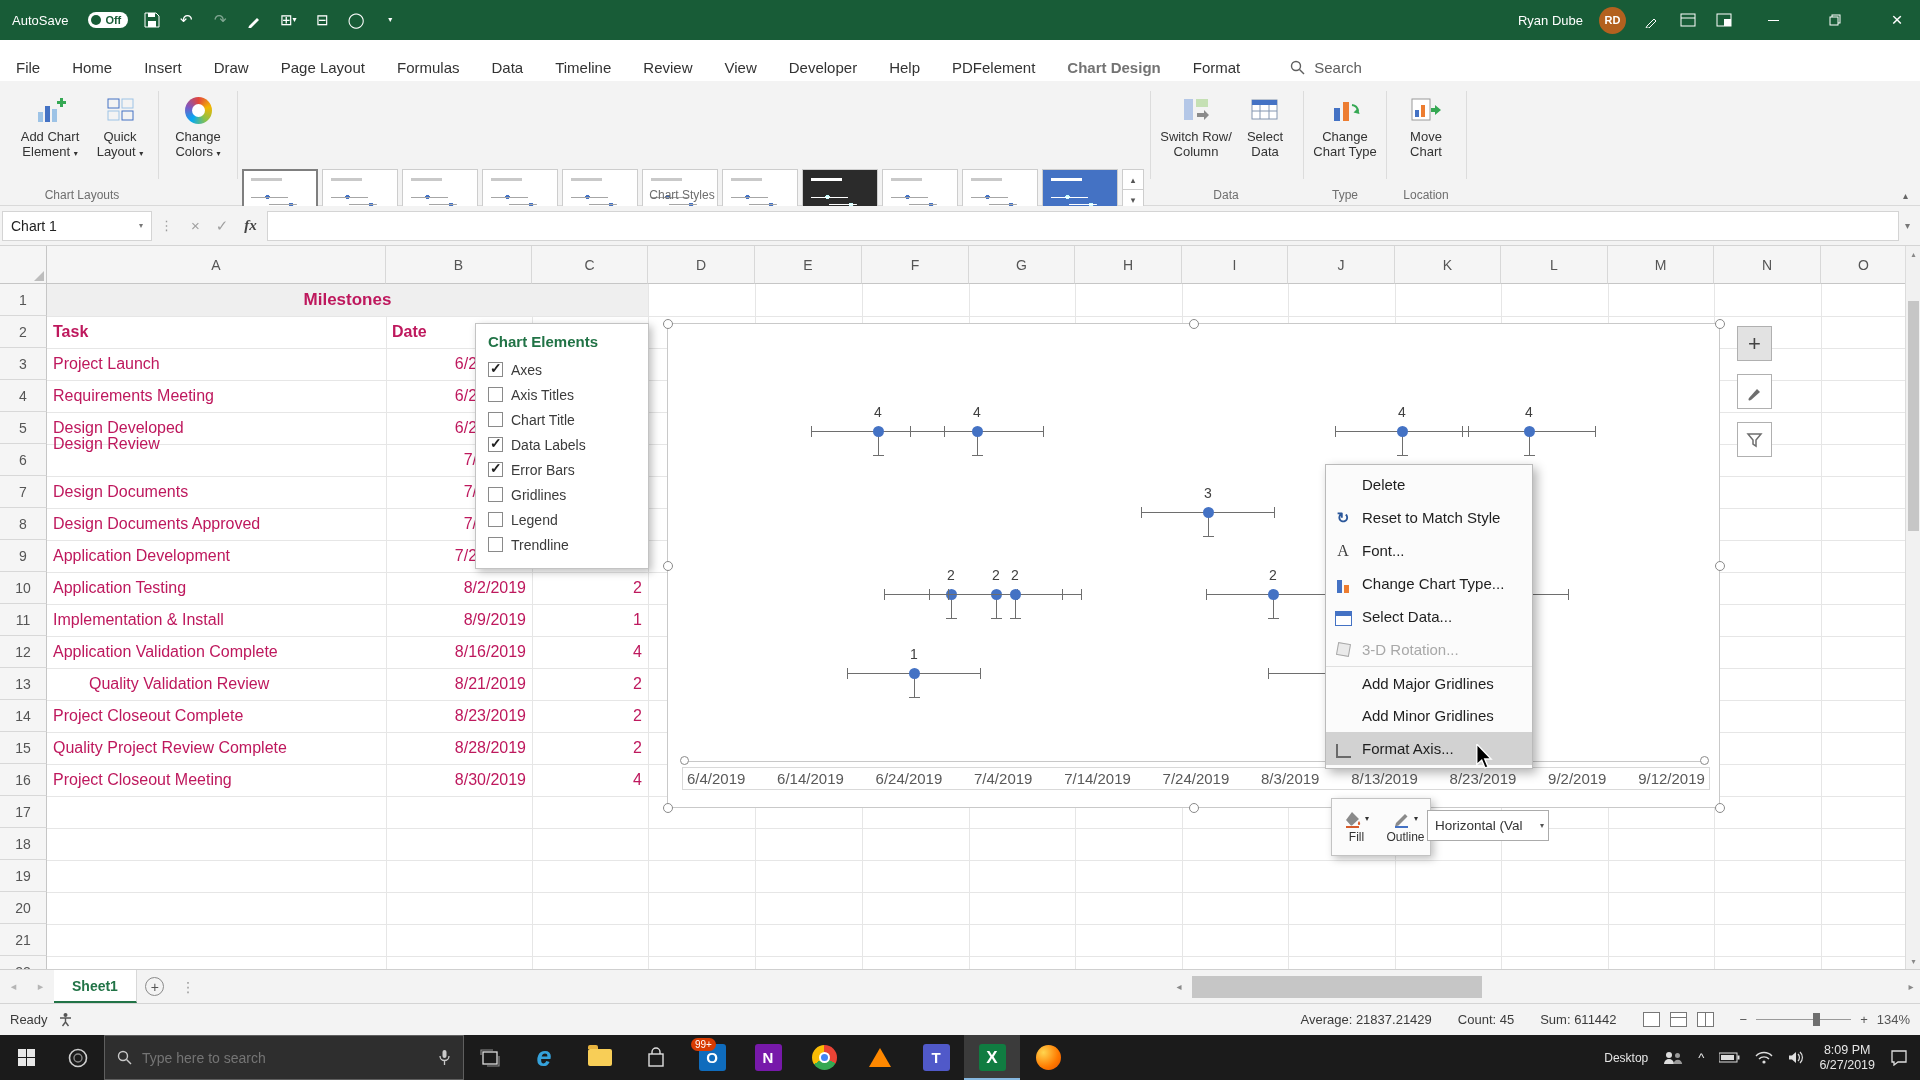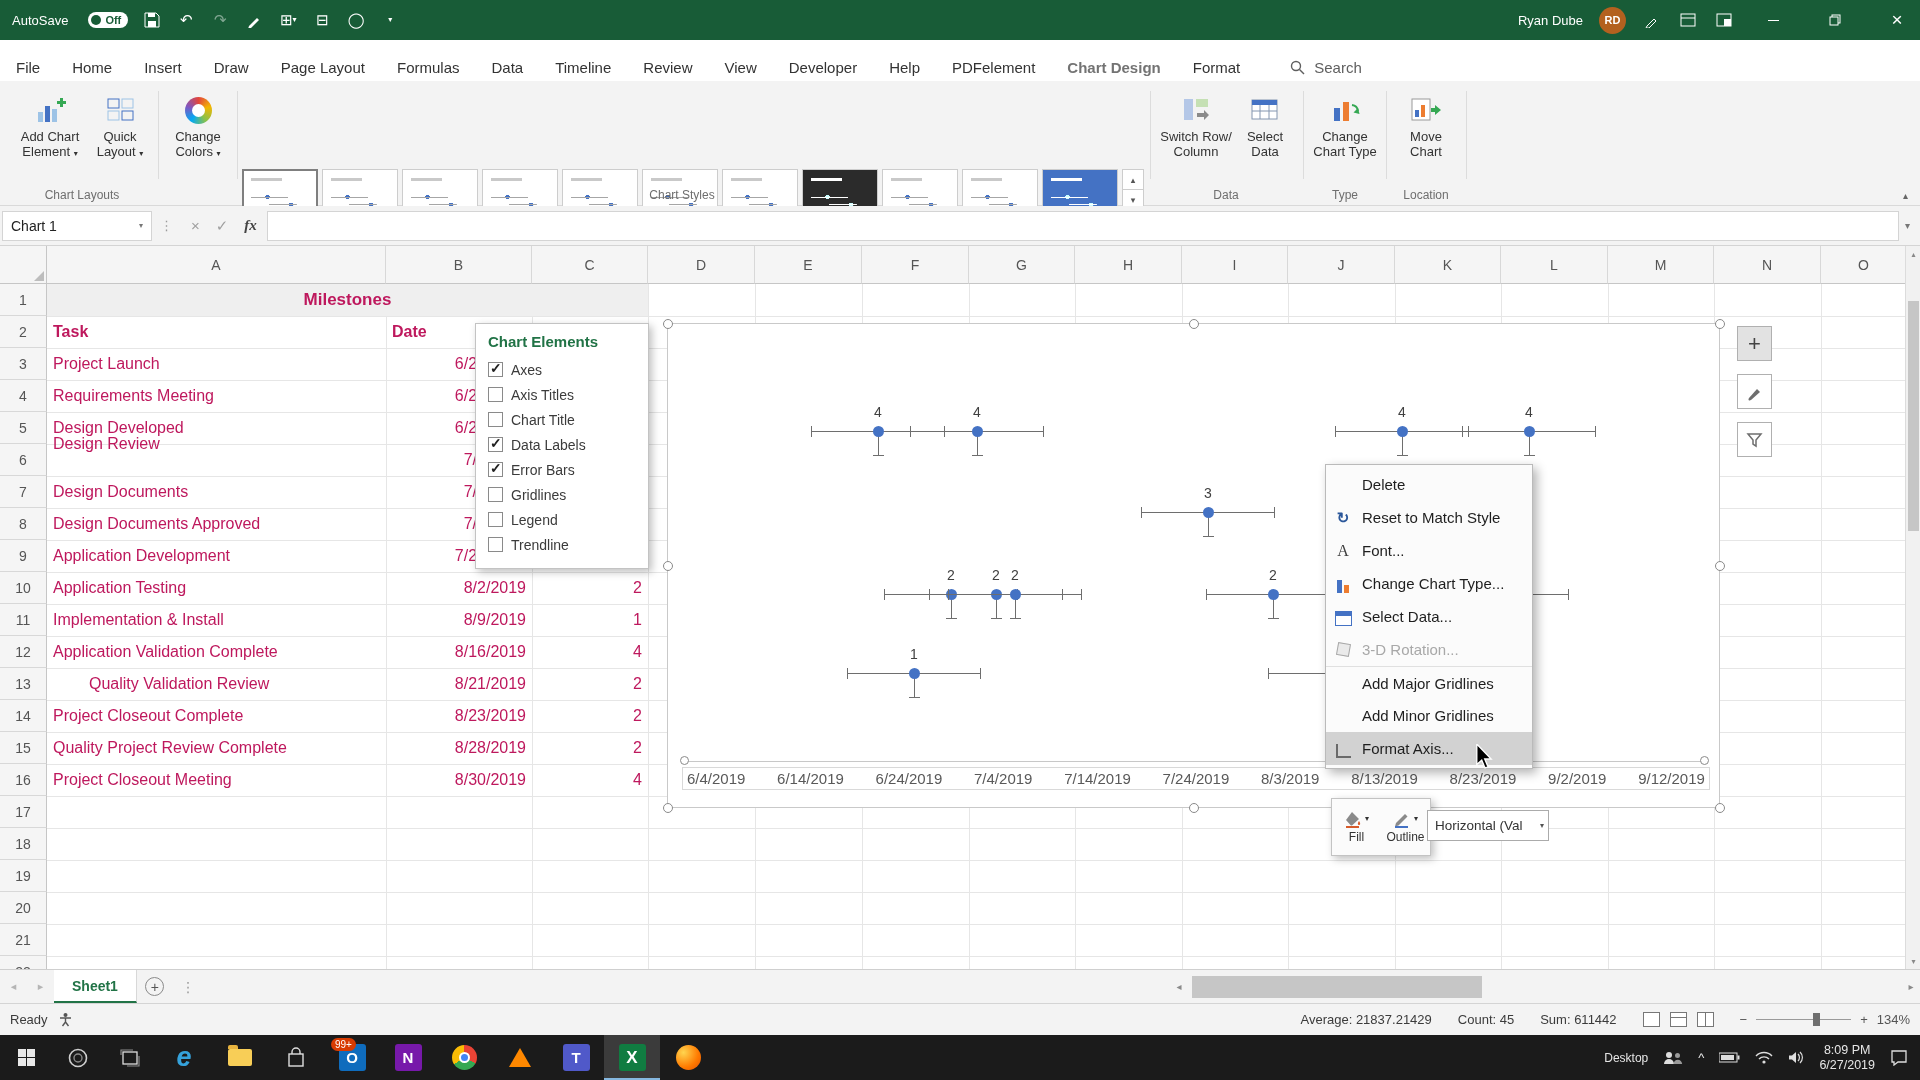--- a/index.html
+++ b/index.html
@@ -875,20 +875,31 @@
           <rect x="0" y="9" width="8" height="8" fill="#e8e8e8"></rect>
           <rect x="9" y="9" width="8" height="8" fill="#e8e8e8"></rect>
         </svg>
     </span>
     <span class="tkbtn">
       <svg width="22" height="22" viewBox="0 0 22 22">
           <circle cx="11" cy="11" r="8.5" fill="none" stroke="#cfcfcf" stroke-width="1.6"></circle>
           <circle cx="11" cy="11" r="4" fill="none" stroke="#8a8a8a" stroke-width="1.4"></circle>
         </svg>
     </span>
+    <div class="tsearch">
+      <svg width="15" height="15" viewBox="0 0 15 15">
+          <circle cx="6" cy="6" r="4.5" fill="none" stroke="#c9c9c9" stroke-width="1.4"></circle>
+          <line x1="9.5" y1="9.5" x2="14" y2="14" stroke="#c9c9c9" stroke-width="1.4"></line>
+        </svg>
+      <input placeholder="Type here to search" style="">
+      <svg width="13" height="17" viewBox="0 0 13 17">
+          <rect x="4.5" y="1" width="4" height="8" rx="2" fill="#c9c9c9"></rect>
+          <path d="M2 7 a4.5 4.5 0 0 0 9 0 M6.5 12 v4" fill="none" stroke="#c9c9c9" stroke-width="1.3"></path>
+        </svg>
+    </div>
     <span class="tkbtn">
       <svg width="20" height="18" viewBox="0 0 20 18">
           <rect x="3" y="3" width="14" height="12" fill="none" stroke="#dedede" stroke-width="1.3"></rect>
           <path d="M1 6 v-5 h12 M7 17 h12 v-10" fill="none" stroke="#8b8b8b" stroke-width="1.2"></path>
         </svg>
     </span>
     <span class="app">
         <span style="color:#35a2db;font-size:27px;font-weight:700;font-style:italic">e</span>
       </span>
     <span class="app">

